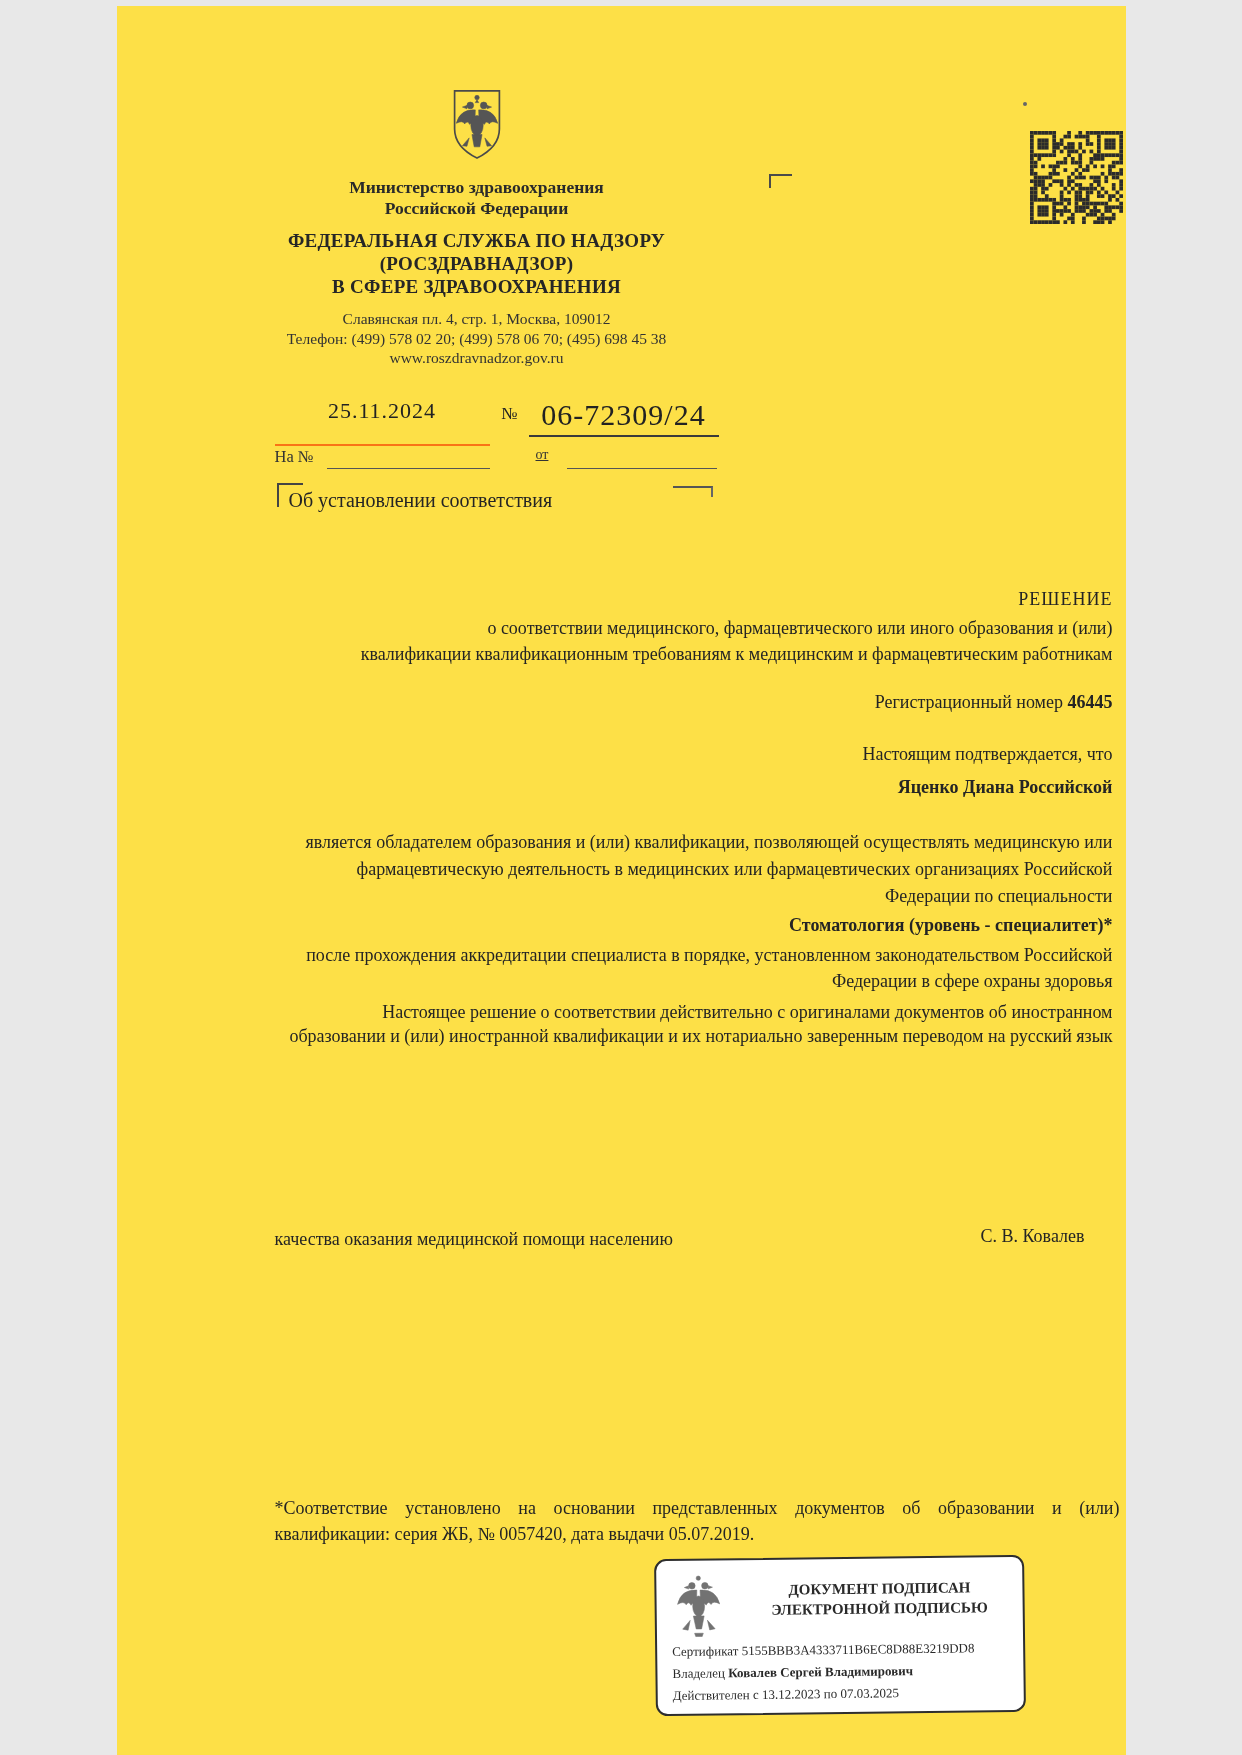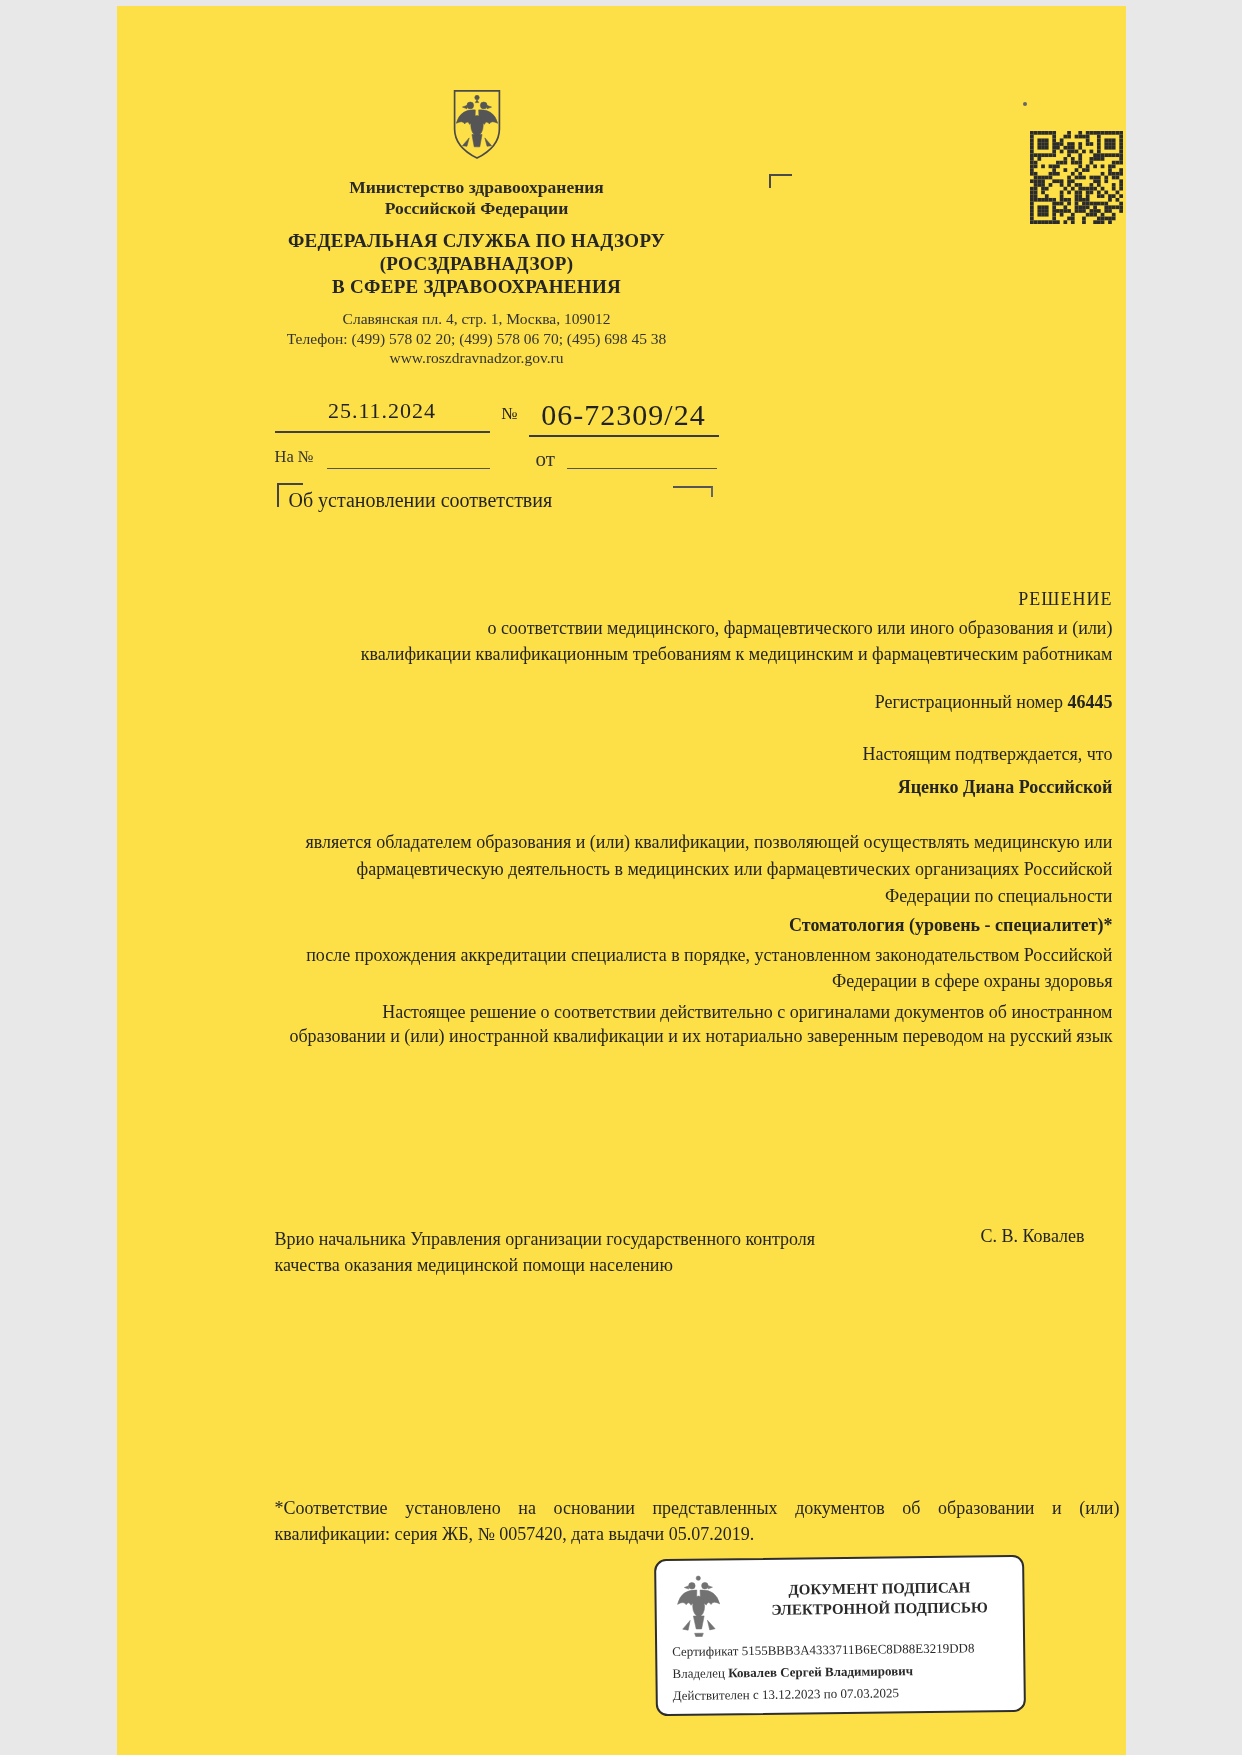--- a/index.html
+++ b/index.html
@@ -21,31 +21,31 @@
     text-align: center;
   }
   .coat-of-arms { width: 56px; height: 86px; display: inline-block; }
   .ministry { font-weight: bold; font-size: 17.5px; line-height: 21px; margin-top: 5px; color: #2a2a2a; }
   .service { font-weight: bold; font-size: 19px; line-height: 23px; margin-top: 10px; color: #262626; letter-spacing: 0.3px; }
   .addr { font-size: 15.5px; line-height: 19.5px; margin-top: 11px; color: #333; }
   
   .ref-date {
     position: absolute; left: 158px; top: 392px; width: 215px;
     text-align: center; font-size: 22px; letter-spacing: 1px;
-    border-bottom: 2px solid #404040; padding-bottom: 7px;
+    border-bottom: 2px solid #f97316; padding-bottom: 20px;
   }
   .ref-no-sign { position: absolute; left: 385px; top: 398px; font-size: 17px; }
   .ref-number {
     position: absolute; left: 412px; top: 392px; width: 190px;
     text-align: center; font-size: 30px; letter-spacing: 1px;
     border-bottom: 2px solid #3a3a3a; padding-bottom: 3px;
   }
   .reply-label { position: absolute; left: 158px; top: 441px; font-size: 16.5px; color: #333; }
   .reply-line1 { position: absolute; left: 210px; top: 462px; width: 163px; border-bottom: 1.5px solid #555; }
-  .reply-from  { position: absolute; left: 419px; top: 441px; font-size: 21px; color: #333; }
+  .reply-from  { position: absolute; left: 419px; top: 441px; font-size: 14px; color: #333; text-decoration: underline; }
   .reply-line2 { position: absolute; left: 450px; top: 462px; width: 150px; border-bottom: 1.5px solid #555; }
   
   .subject-bracket-left {
     position: absolute; left: 160px; top: 477px; width: 26px; height: 24px;
     border-top: 2px solid #444; border-left: 2px solid #444;
   }
   .subject { position: absolute; left: 172px; top: 483px; font-size: 20px; color: #242424; }
   .subject-bracket-right {
     position: absolute; left: 556px; top: 480px; width: 40px; height: 11px;
     border-top: 2px solid #555; border-right: 2px solid #666;
@@ -492,21 +492,20 @@
     <span class="bold">46445</span>
   </div>
   <div class="body-col t-confirm">Настоящим подтверждается, что</div>
   <div class="body-col t-name">Яценко Диана Российской</div>
   <div class="body-col t-para1">является обладателем образования и (или) квалификации, позволяющей осуществлять медицинскую или фармацевтическую деятельность в медицинских или фармацевтических организациях Российской Федерации по специальности</div>
   <div class="body-col t-spec">Стоматология (уровень - специалитет)*</div>
   <div class="body-col t-para2">после прохождения аккредитации специалиста в порядке, установленном законодательством Российской Федерации в сфере охраны здоровья</div>
   <div class="body-col t-para3">Настоящее решение о соответствии действительно с оригиналами документов об иностранном образовании и (или) иностранной квалификации и их нотариально заверенным переводом на русский язык</div>
 
   <div class="sig-position">
-    <div>Врио начальника Управления организации государственного контроля</div>
     <div>качества оказания медицинской помощи населению</div>
   </div>
   <div class="sig-name">С. В. Ковалев</div>
 
   <div class="footnote">*Соответствие установлено на основании представленных документов об образовании и (или) квалификации: серия ЖБ, № 0057420, дата выдачи 05.07.2019.</div>
 
   <div class="stamp">
     <svg class="stamp-emblem" viewBox="0 0 100 130" xmlns="http://www.w3.org/2000/svg">
       <g fill="#5a5a5a" stroke="#5a5a5a">
         <circle cx="50" cy="14" r="4"></circle>

